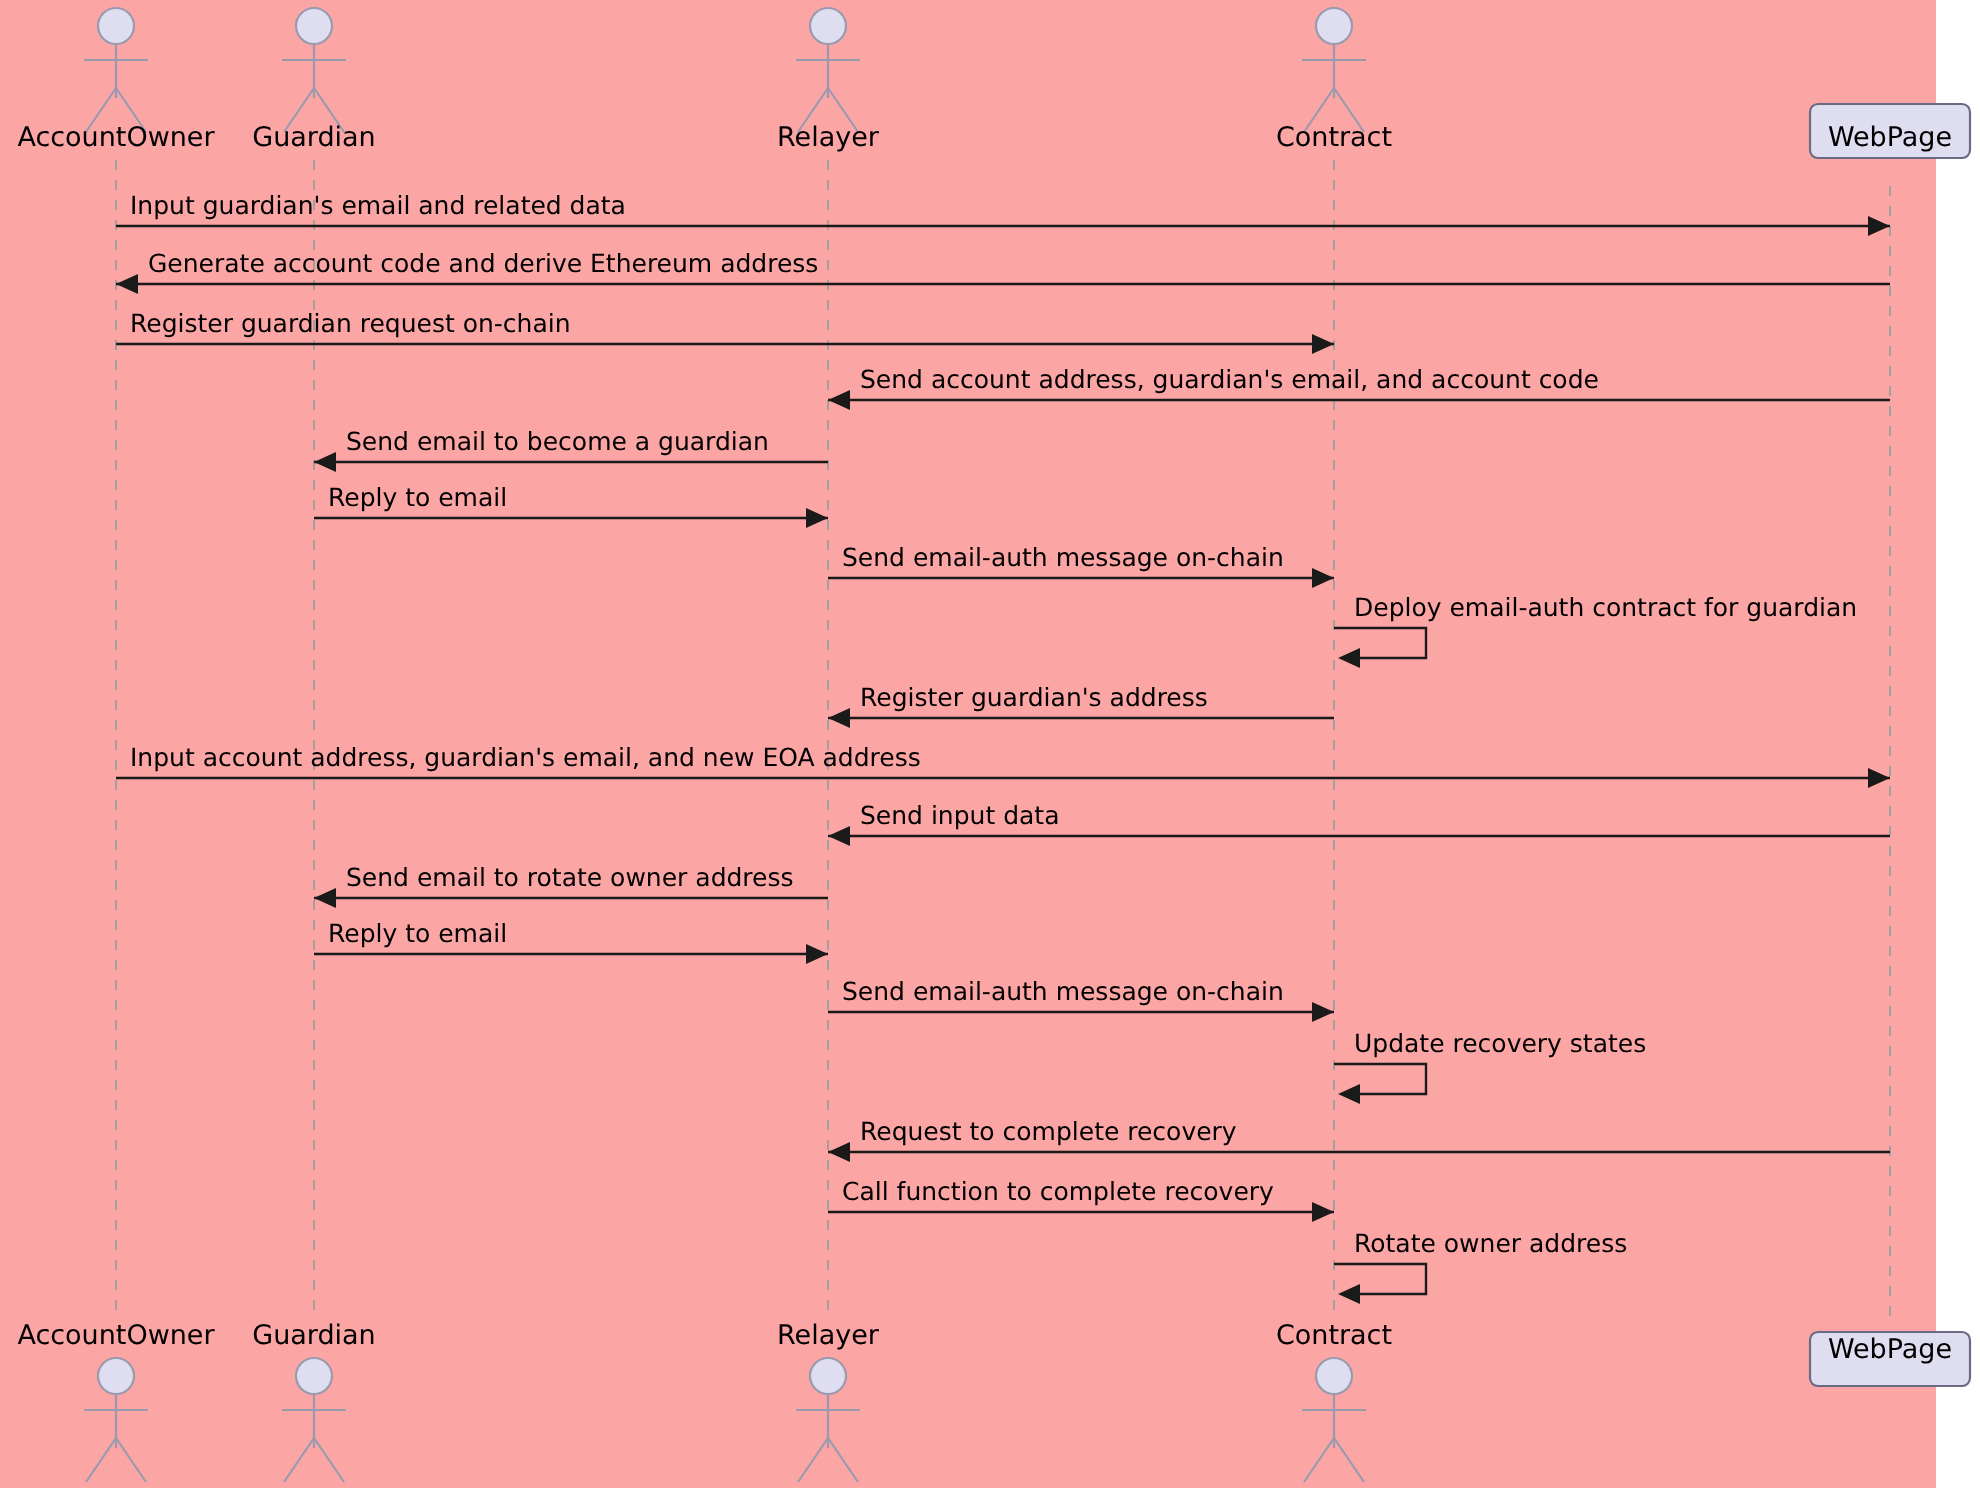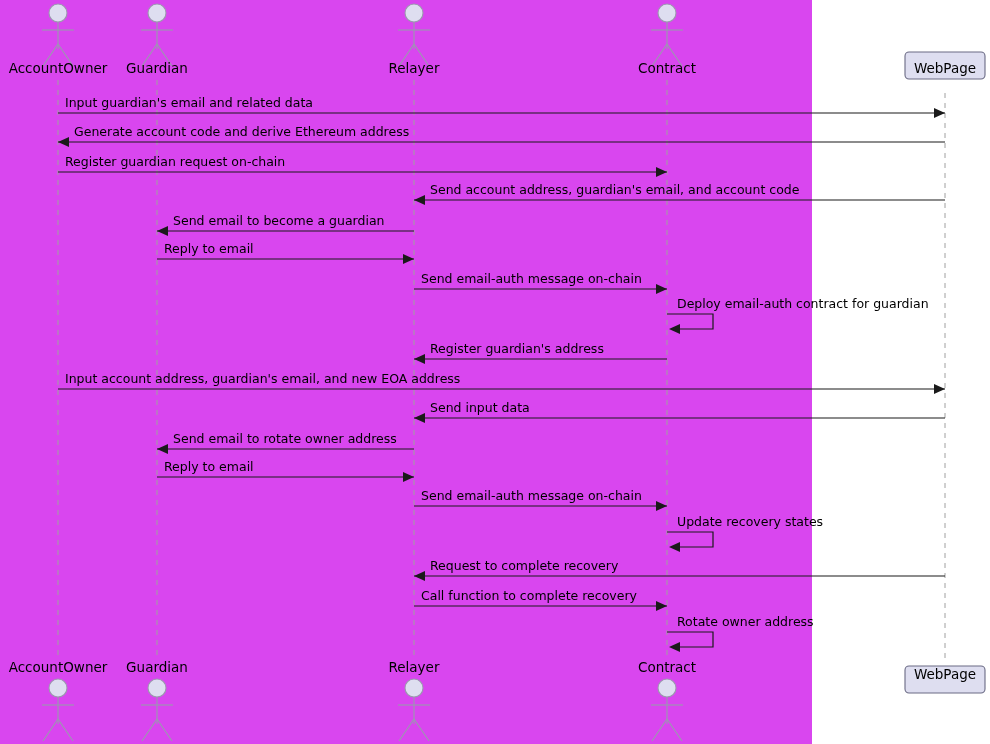--- a/index.html
+++ b/index.html
@@ -8,23 +8,23 @@
     background: #FFFFFF;
   }
   body {
     width: 990px;
     height: 744px;
     font-family: "DejaVu Sans", sans-serif;
     overflow: hidden;
   }
   #diagram-root {
     position: relative;
-    width: 812px;
+    width: 968px;
     height: 744px;
-    background: #d946ef;
+    background: #fca5a5;
   }
   svg.seq {
     display: block;
     width: 990px;
     height: 744px;
   }
   .lifeline {
     stroke: #A0A0A0;
     stroke-width: 1;
     stroke-dasharray: 5,5;

